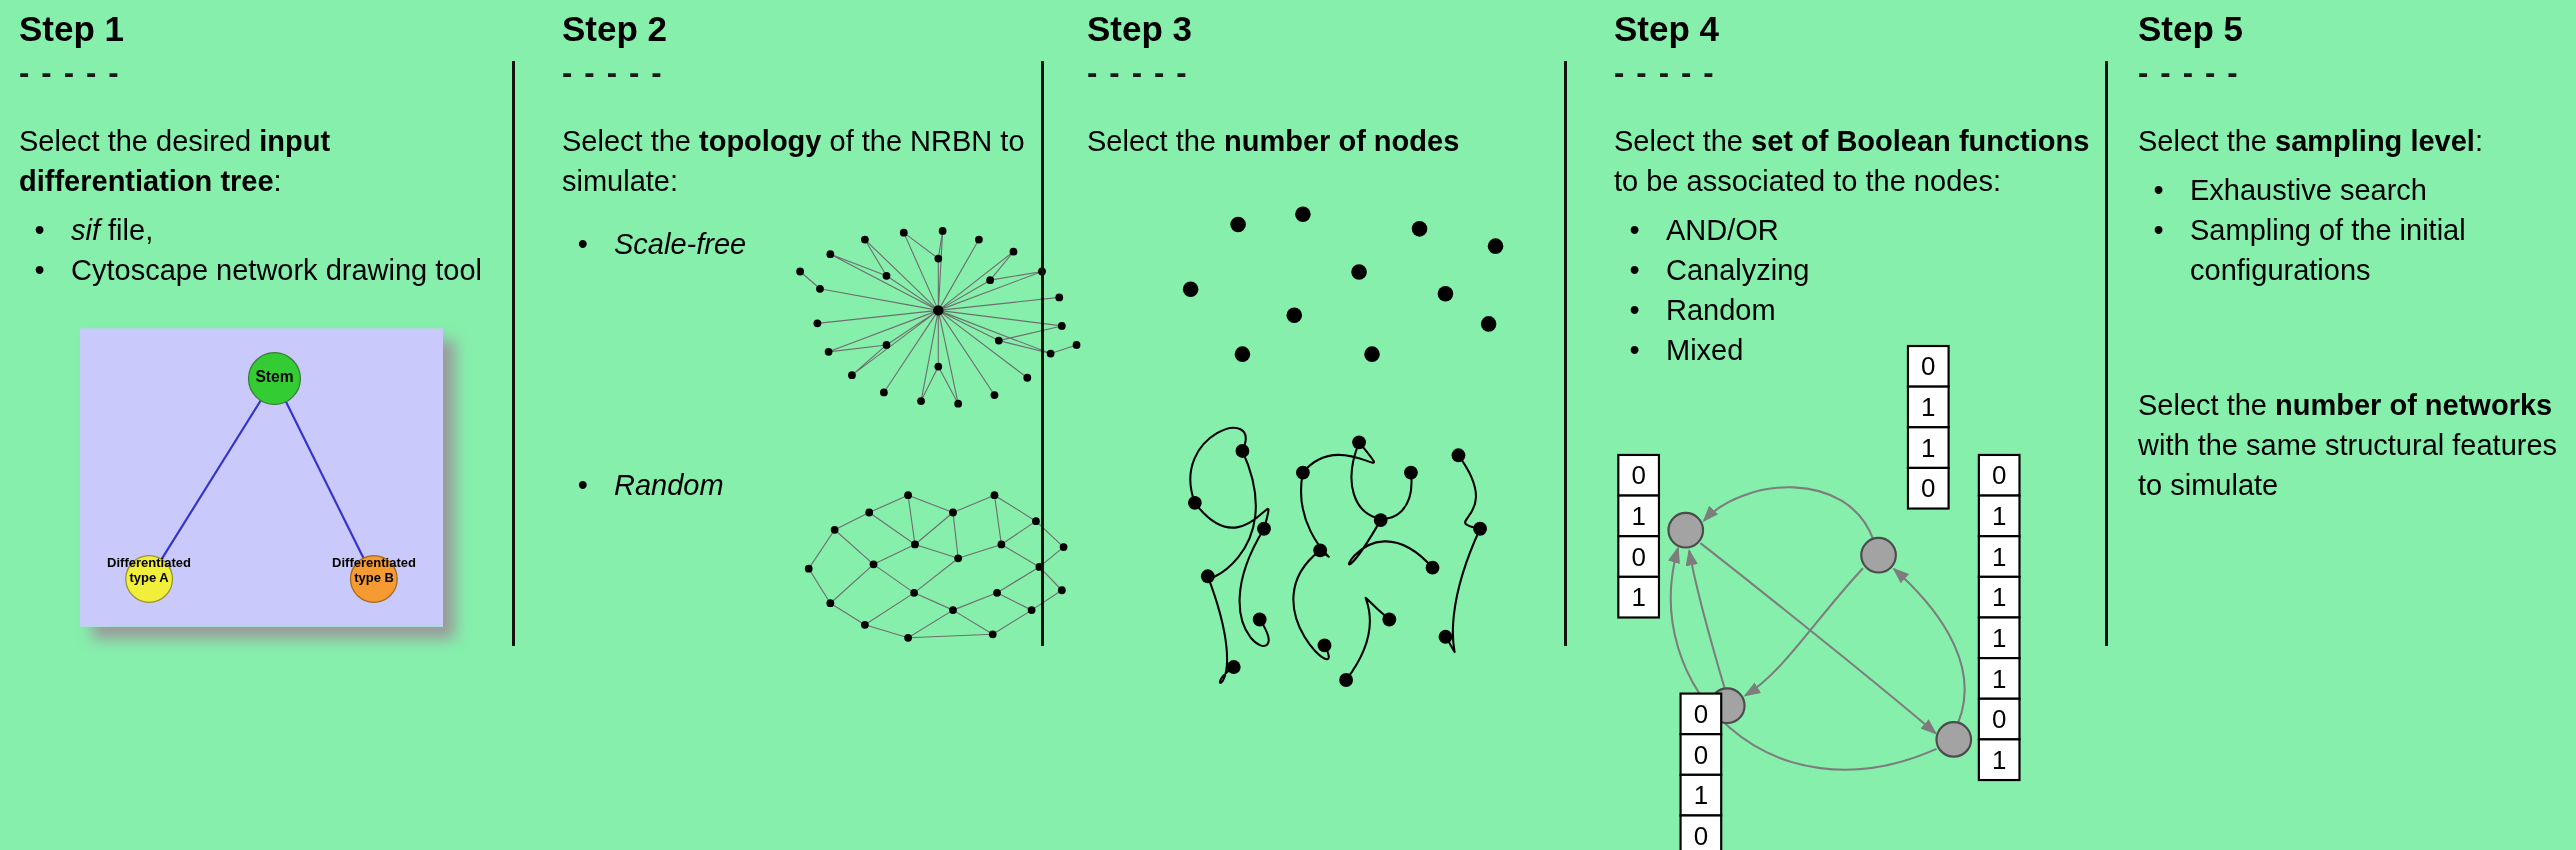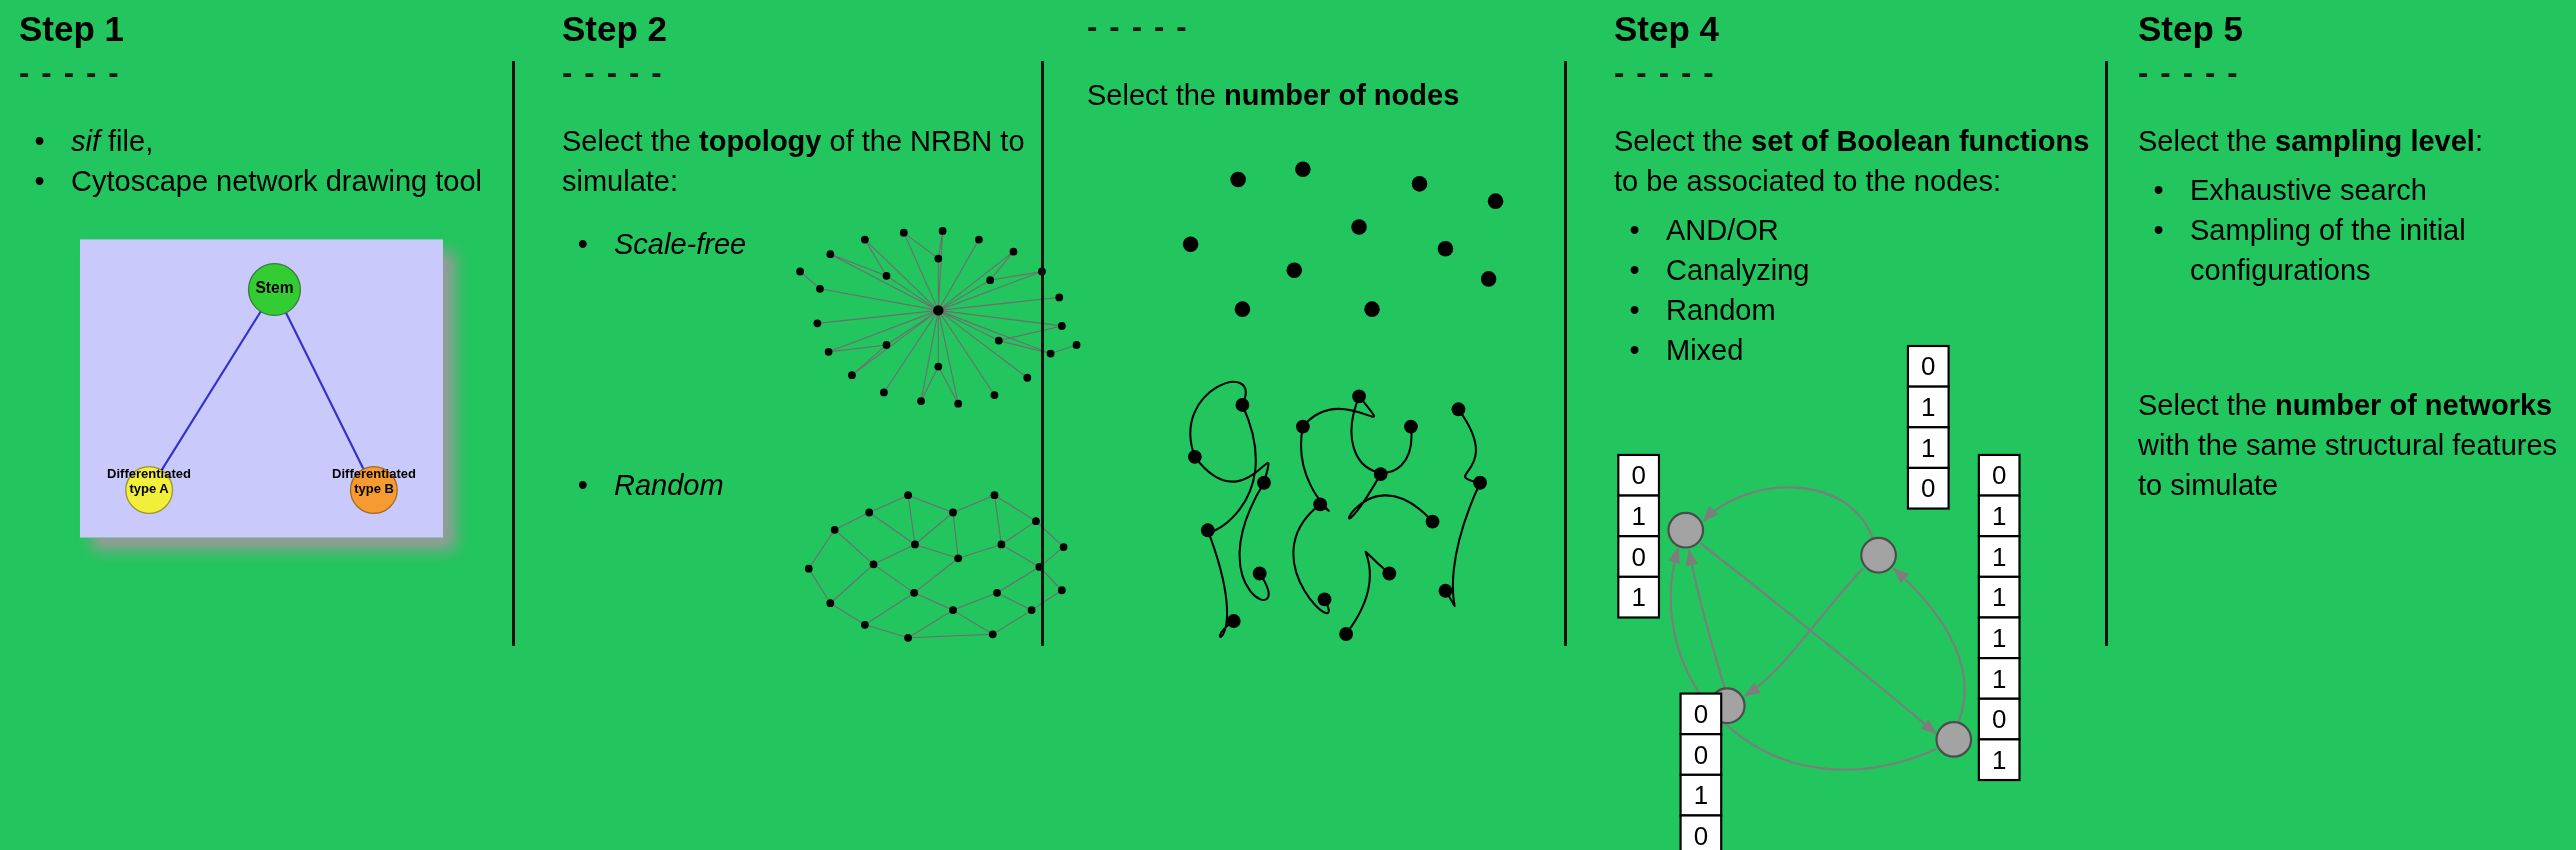--- a/index.html
+++ b/index.html
@@ -1,17 +1,17 @@
 <!DOCTYPE html>
 <html style="font-size:14px"><head>
 <meta charset="utf-8">
 <style>
   html,body { margin:0; padding:0; background:#ffffff; }
   .page {
-    position:relative; width:2576px; height:851px; background:#22c55e;
+    position:relative; width:2576px; height:851px; background:#86efac;
     font-family:"Liberation Sans", sans-serif; color:#000; overflow:hidden;
   }
   .col { position:absolute; top:10.4px; }
   .col1 { left:19px;   width:489px; }
   .col2 { left:562px;  width:474px; }
   .col3 { left:1087px; width:474px; }
   .col4 { left:1614px; width:485px; height:836px; }
   .col5 { left:2138px; width:428px; }
   .vline { position:absolute; top:61px; height:585px; width:2.6px; background:#111; }
 
@@ -58,20 +58,21 @@
   .s3-second { margin-top:22.5px; }
 </style>
 </head>
 <body>
 
 <div class="page">
 
   <section class="col col1">
     <h2 class="title">Step 1</h2>
     <div class="dashes">- - - - -</div>
+    <p class="body"><span>Select the desired </span><span class="b">input differentiation tree</span><span>:</span></p>
     <div class="bullets">
       <div class="bullet"><i>sif</i><span> file,</span></div>
       <div class="bullet">Cytoscape network drawing tool</div>
     </div>
 
     <div class="tree-fig">
       <svg width="363" height="299" viewBox="0 0 420 345">
         <rect x="0" y="0" width="420" height="345" fill="#c9c9fb"></rect>
         <path d="M225,58L80,290 M225,58L340,290" stroke-width="2.5" fill="none" stroke="#3333cc"></path>
         <circle cx="225" cy="58" r="30" stroke="#3c7a3c" stroke-width="1.5" fill="#33cc33"></circle>
@@ -156,20 +157,21 @@
             <circle cx="320" cy="95" r="4.5"></circle>
             <circle cx="318" cy="145" r="4.5"></circle>
         </g>
       </svg>
     </div>
   </section>
 
   <div class="vline" style="left:1041px"></div>
 
   <section class="col col3">
+    <h2 class="title">Step 3</h2>
     <div class="dashes">- - - - -</div>
     <p class="body"><span>Select the </span><span class="b">number of nodes</span><span></span></p>
 
     <svg class="dots-svg" width="363" height="203" viewBox="0 0 420 235">
       <g class="dot">
         <circle cx="55" cy="115" r="9"></circle>
           <circle cx="110" cy="40" r="9"></circle>
           <circle cx="185" cy="28" r="9"></circle>
           <circle cx="250" cy="95" r="9"></circle>
           <circle cx="175" cy="145" r="9"></circle>

